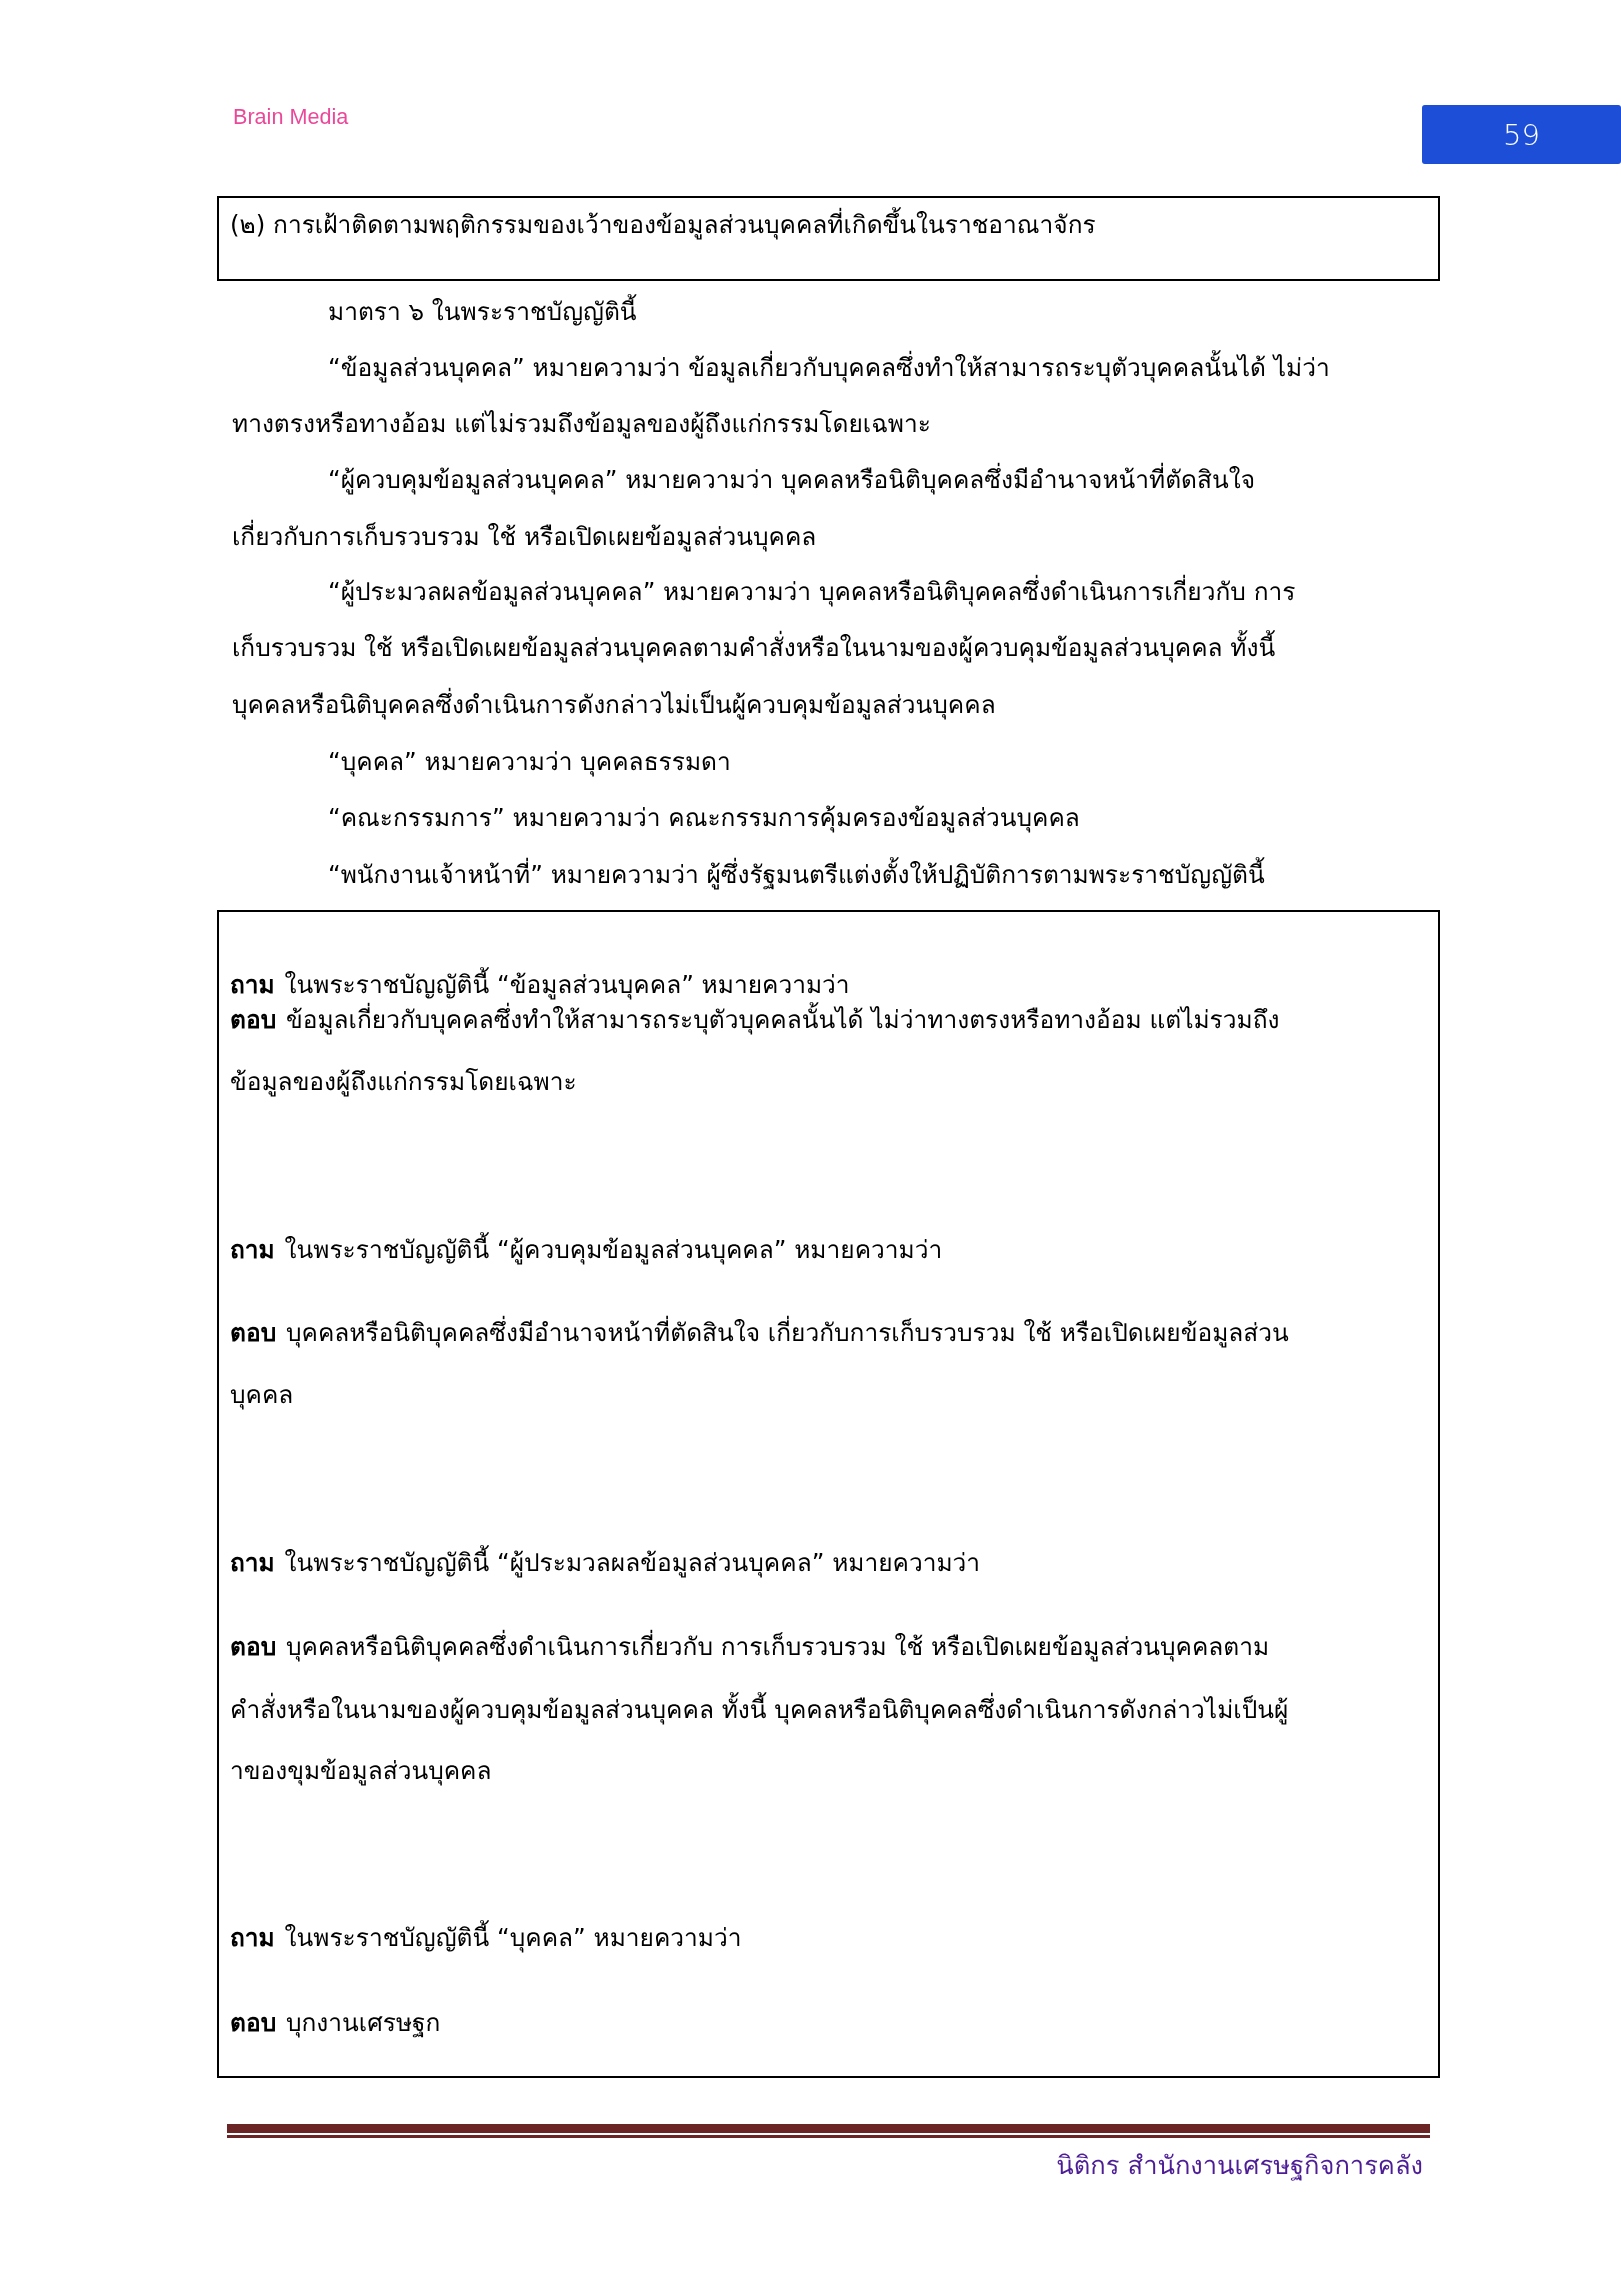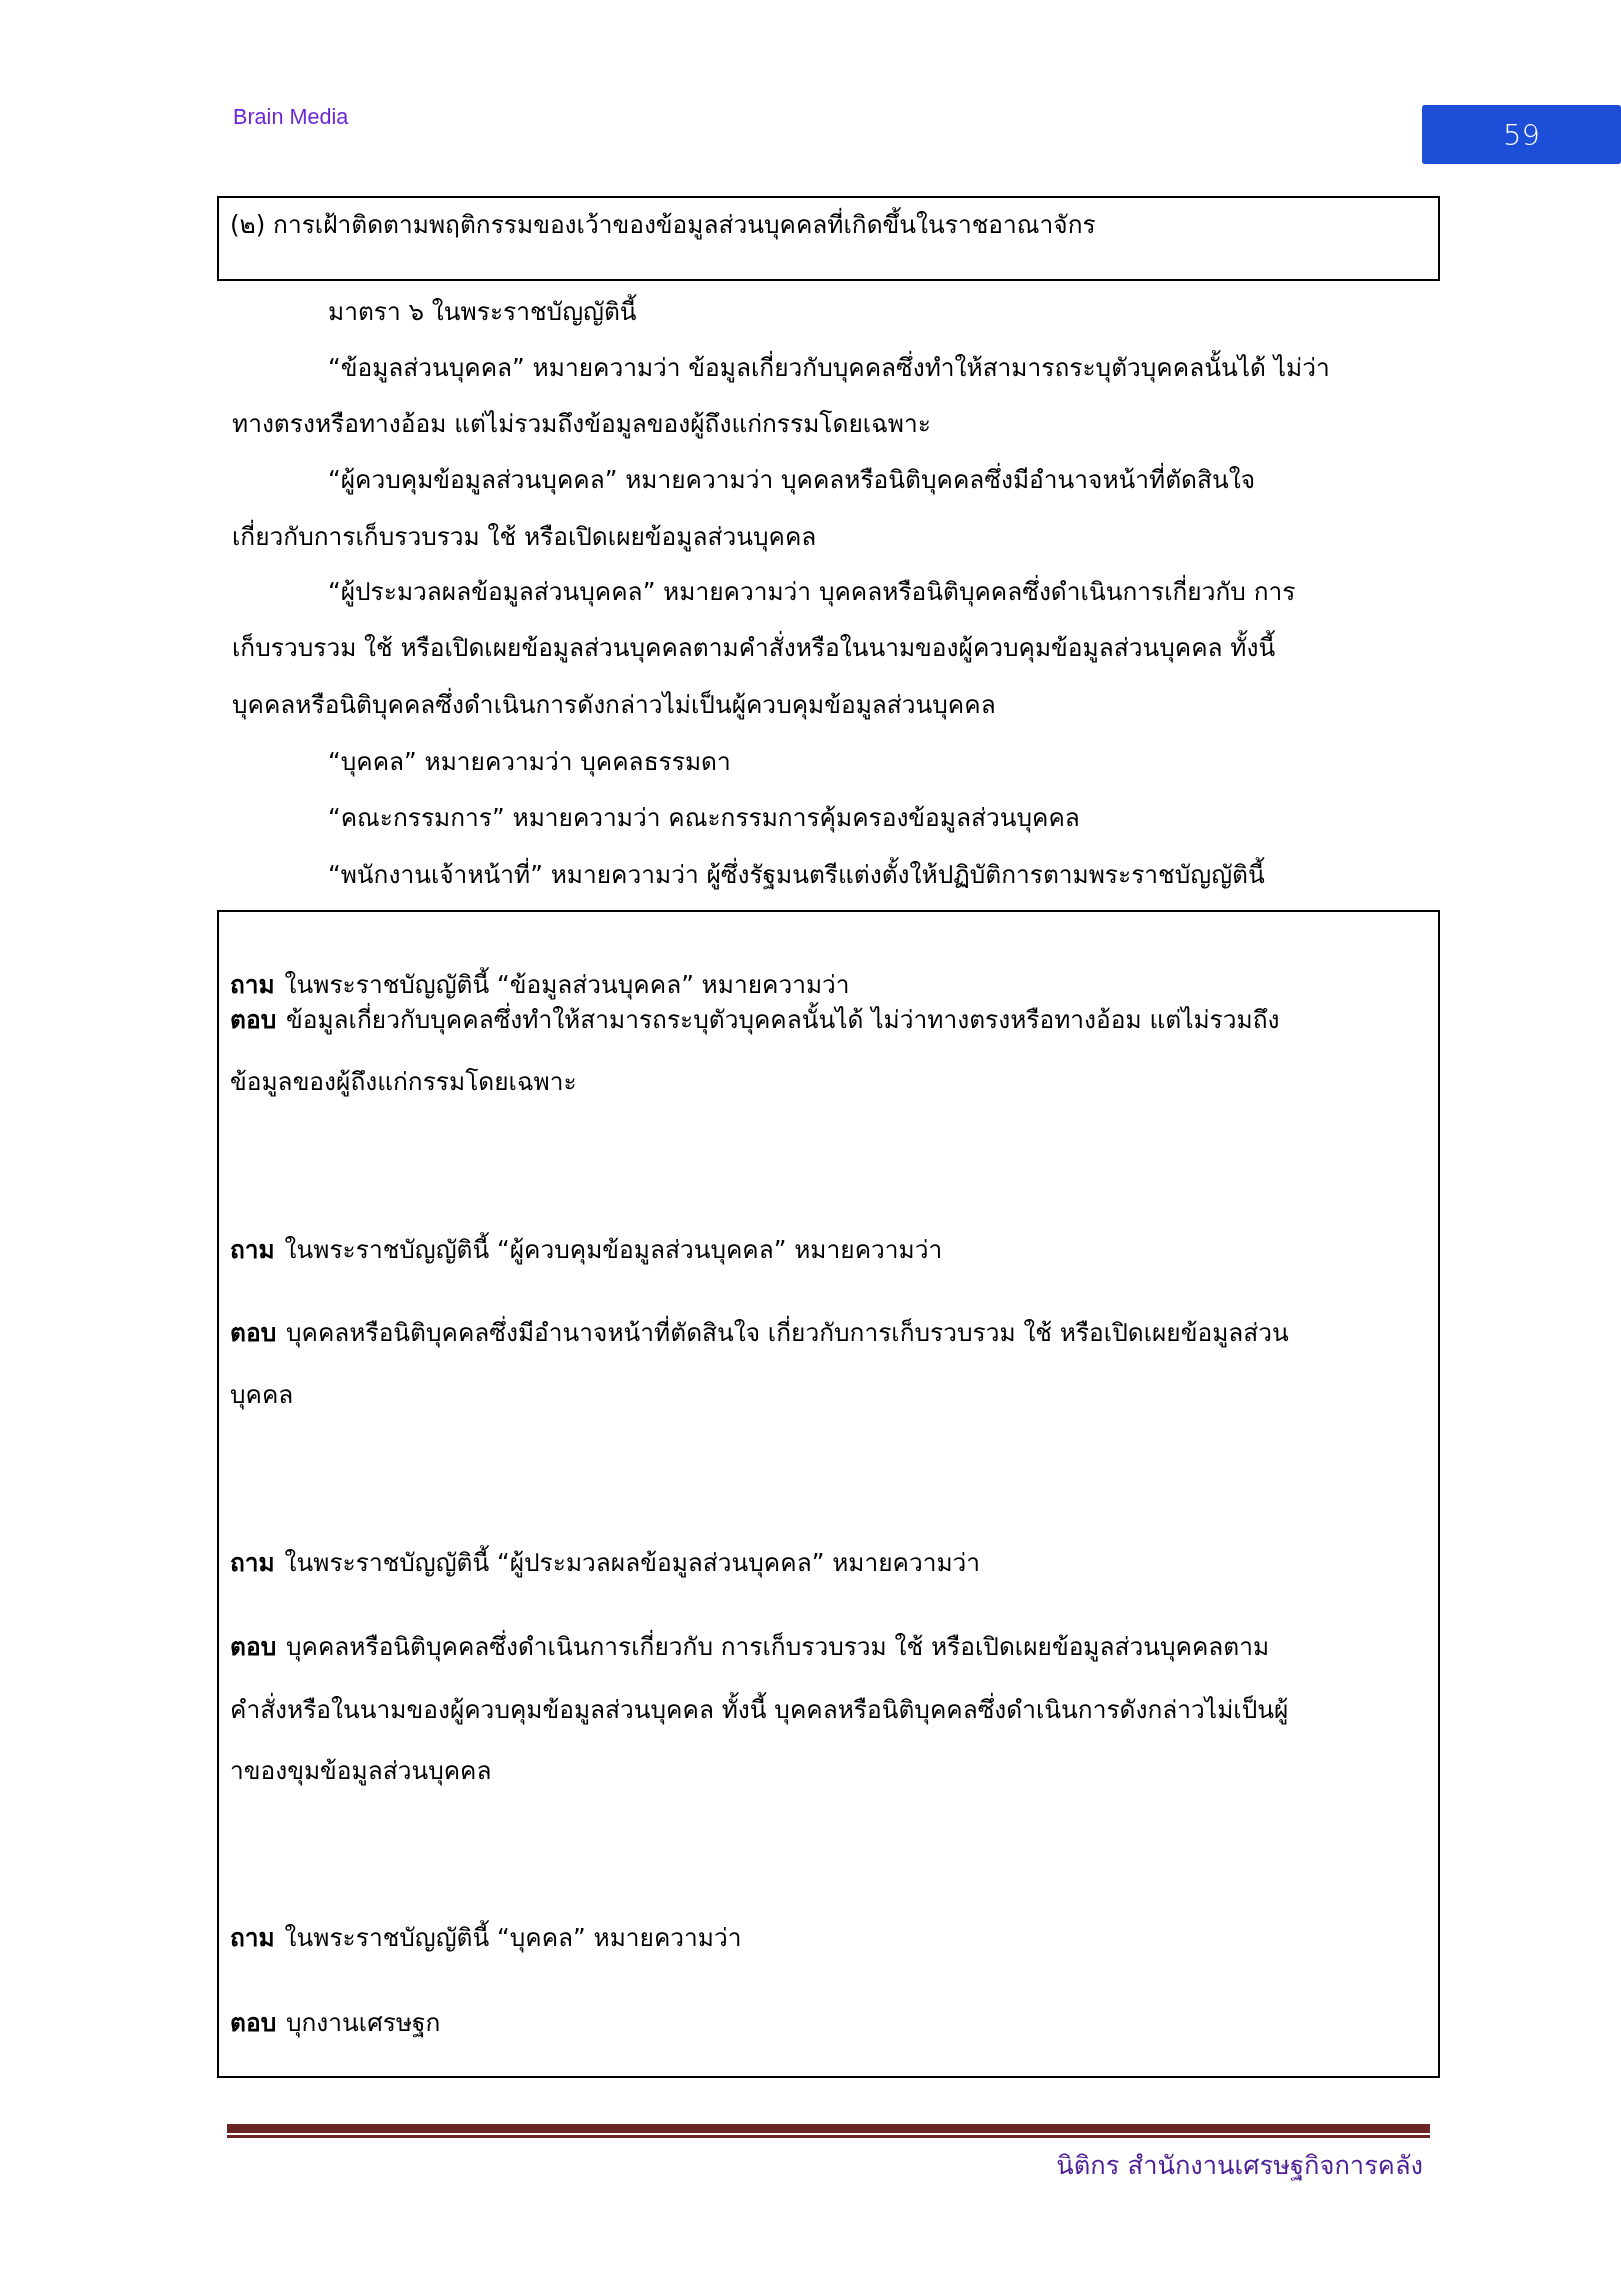--- a/index.html
+++ b/index.html
@@ -4,21 +4,21 @@
 <style>
   html, body { margin: 0; padding: 0; background: #ffffff; }
   body { width: 1621px; height: 2293px; position: relative; overflow: hidden;
          font-family: "DejaVu Sans", sans-serif; color: #000; }
   .abs { position: absolute; }
   .line { position: absolute; white-space: nowrap; font-size: 24.5px; line-height: 39px; height: 39px; color: #000; }
   .flush { left: 232px; }
   .indent { left: 328px; }
   .qa { left: 230px; }
   .lbl { font-weight: bold; margin-right: 9.8px; }
-  #brand { left: 233px; top: 102px; font-family: "Liberation Sans", sans-serif; font-size: 21.6px; line-height: 29px; color: #6d28d9; text-align: right; }
+  #brand { left: 233px; top: 102px; font-family: "Liberation Sans", sans-serif; font-size: 21.6px; line-height: 29px; color: #ec4899; text-align: right; }
   #page-num-box { left: 1422px; top: 75px; width: 199px; height: 59px; background: #1d4ed8; border-radius: 2.9px;
                   display: flex; align-items: center; justify-content: center; margin-top: 30px; }
   #page-num { color: #fff; font-family: "DejaVu Sans", sans-serif; font-size: 29px; font-weight: 300; }
   #heading-box { left: 217px; top: 196px; width: 1219px; height: 81px; border: 2px solid #000; }
   #qa-box { left: 217px; top: 910px; width: 1219px; height: 1164px; border: 2px solid #000; }
   #bar-thick { left: 227px; top: 2124px; width: 1203px; height: 8.8px; background: #6b2525; }
   #bar-thin { left: 227px; top: 2135px; width: 1203px; height: 2.9px; background: #6b2525; }
   #footer-text { right: 198px; top: 2146px; font-size: 25.5px; line-height: 39px; white-space: nowrap; color: #4c1d95; }
 </style>
 </head>

